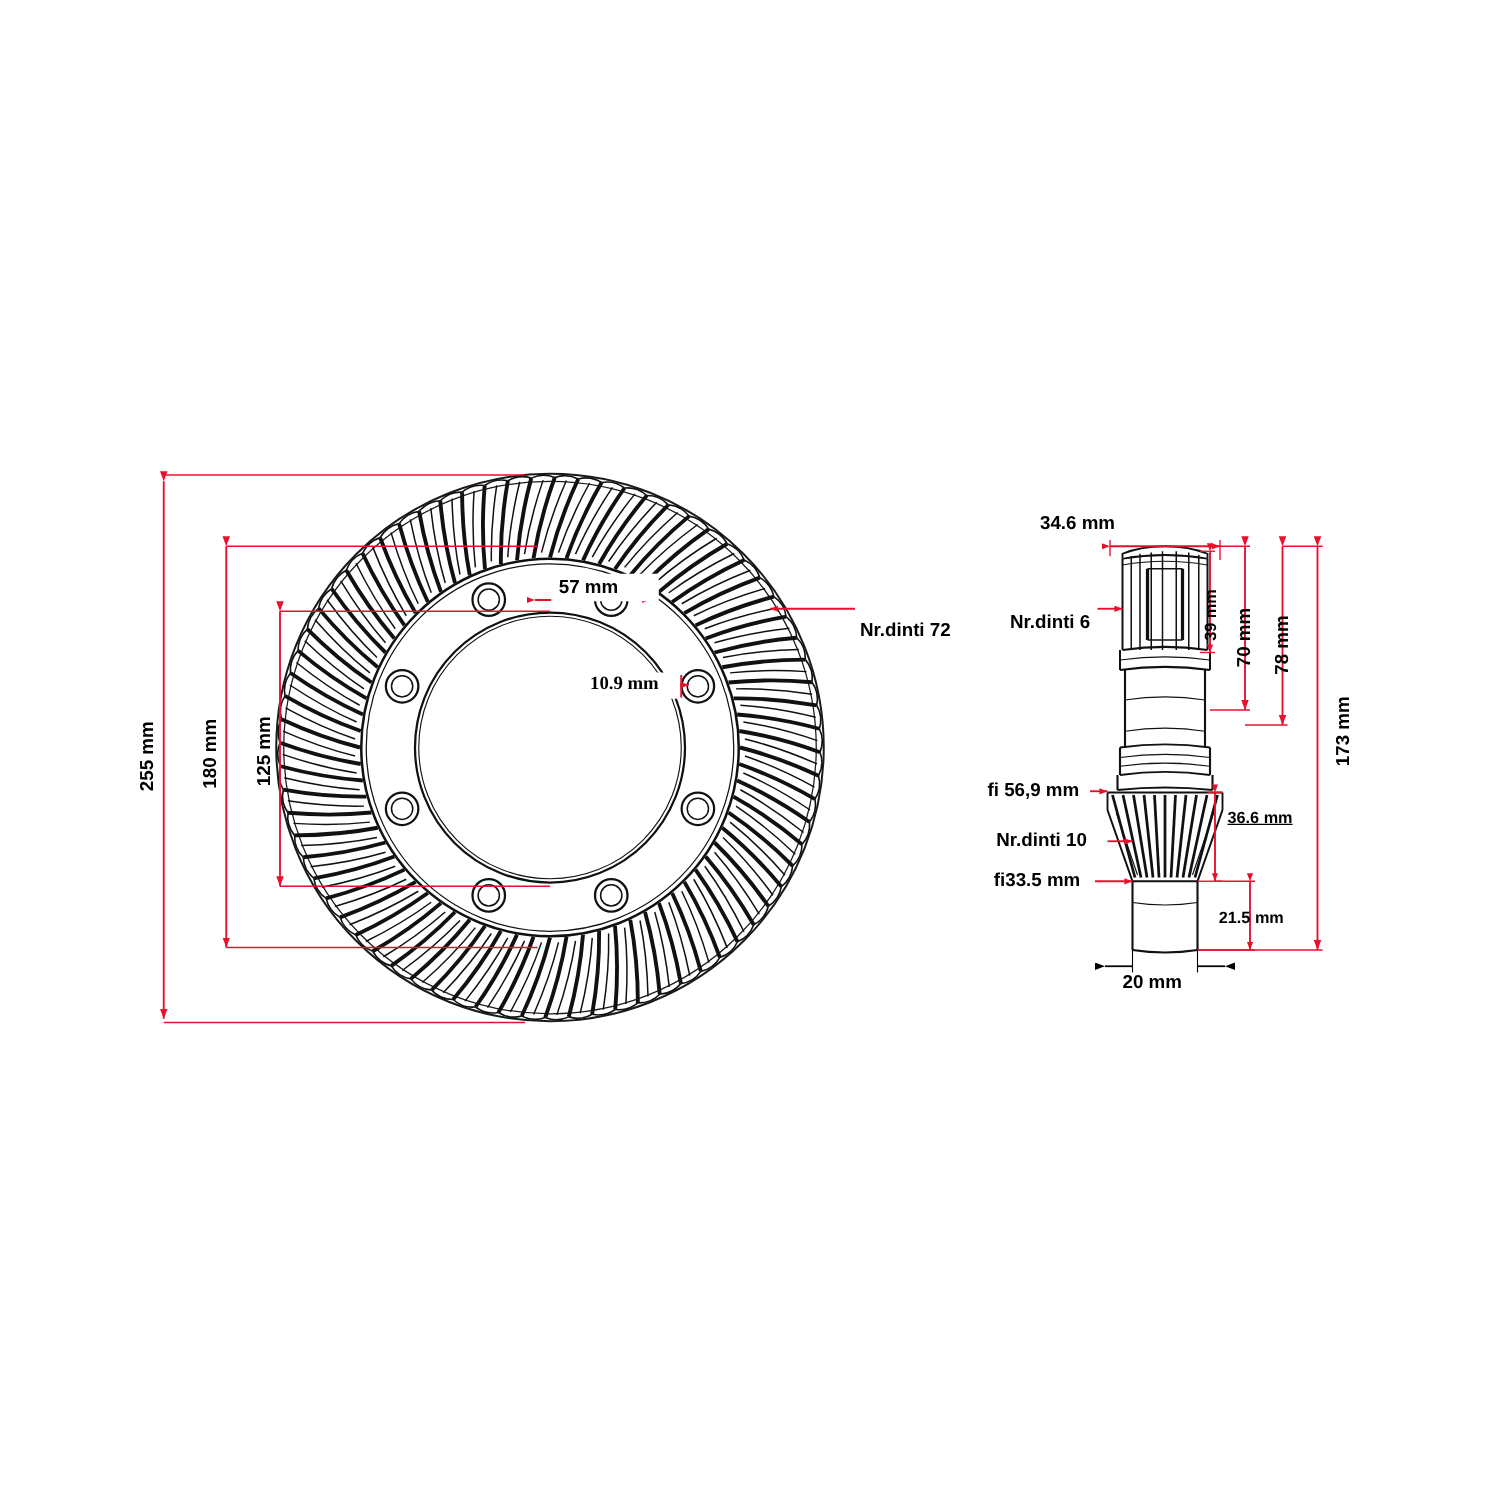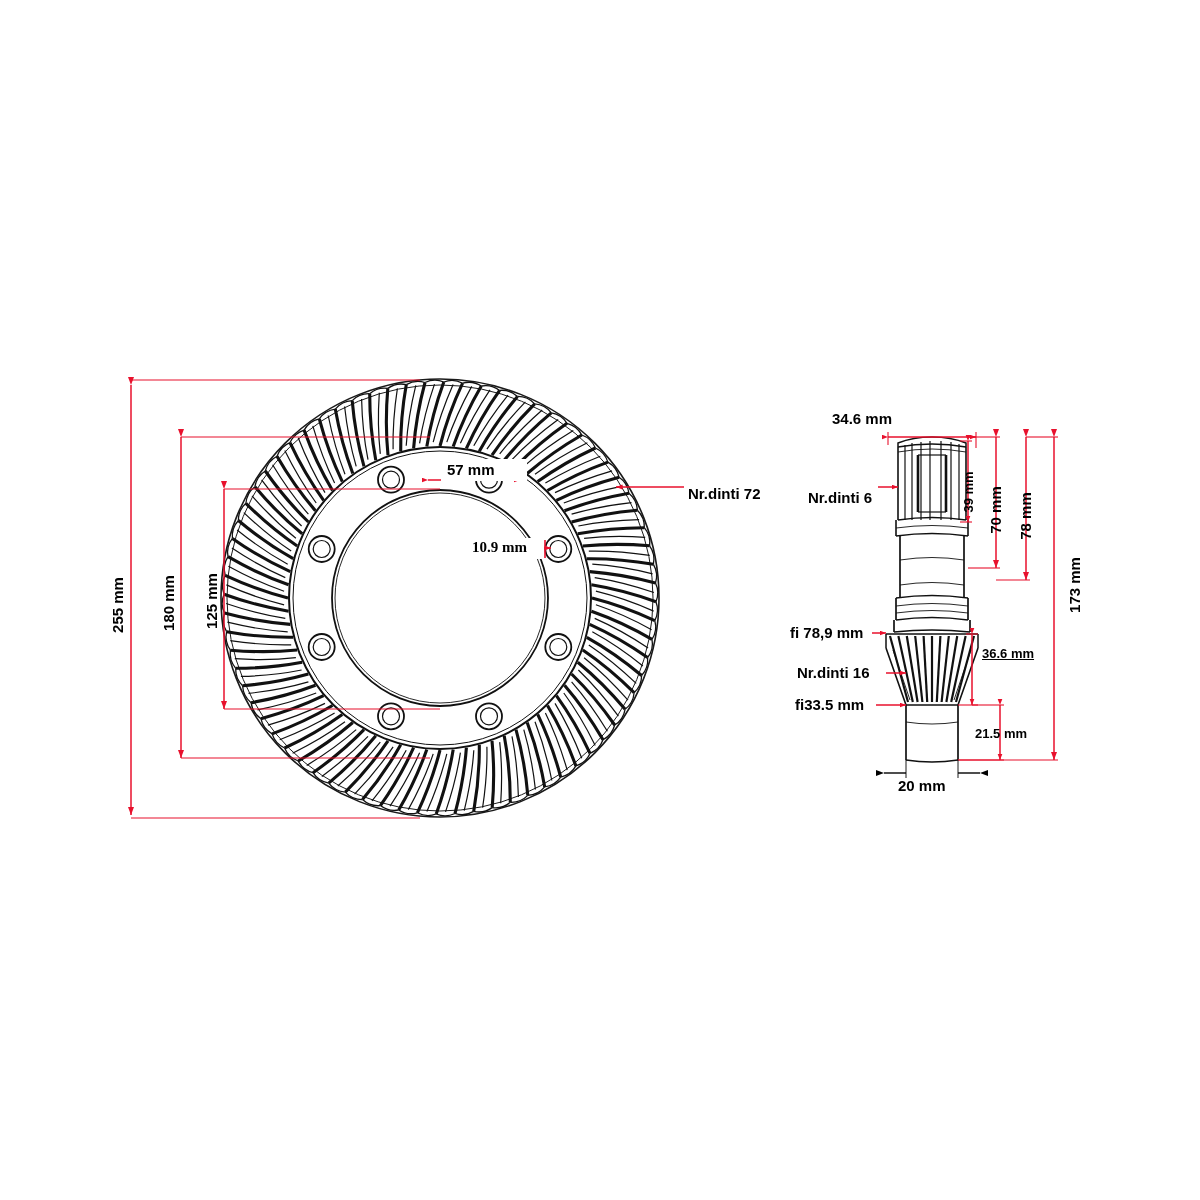--- a/index.html
+++ b/index.html
@@ -478,21 +478,21 @@
   </div>
 
   <div class="dim-label" style="left:447px; top:462px;">
     <span>57 mm</span>
   </div>
 
   <div class="dim-label" style="left:472px; top:540px;font-family:Liberation Serif, serif;">
     <span>10.9 mm</span>
   </div>
 
-  <div class="dim-label" style="left:688px; top:486px;text-align:right;">
+  <div class="dim-label" style="left:688px; top:497px;text-align:right;">
     <span>Nr.dinti 72</span>
   </div>
 
   <div class="dim-label" style="left:832px; top:411px;">
     <span>34.6 mm</span>
   </div>
 
   <div class="dim-label" style="left:808px; top:490px;">
     <span>Nr.dinti 6</span>
   </div>
@@ -507,25 +507,25 @@
 
   <div class="dim-label vert" style="left:1033px; top:516px; transform: rotate(-90deg) translate(-50%, -100%);">
     <span>78 mm</span>
   </div>
 
   <div class="dim-label vert" style="left:1082px; top:585px; transform: rotate(-90deg) translate(-50%, -100%);">
     <span>173 mm</span>
   </div>
 
   <div class="dim-label" style="left:790px; top:625px;">
-    <span>fi 78,9 mm</span>
+    <span>fi 56,9 mm</span>
   </div>
 
   <div class="dim-label" style="left:797px; top:665px;">
-    <span>Nr.dinti 16</span>
+    <span>Nr.dinti 10</span>
   </div>
 
   <div class="dim-label" style="left:795px; top:697px;">
     <span>fi33.5 mm</span>
   </div>
 
   <div class="dim-label small" style="left:982px; top:647px;text-decoration:underline;">
     <span>36.6 mm</span>
   </div>
 

